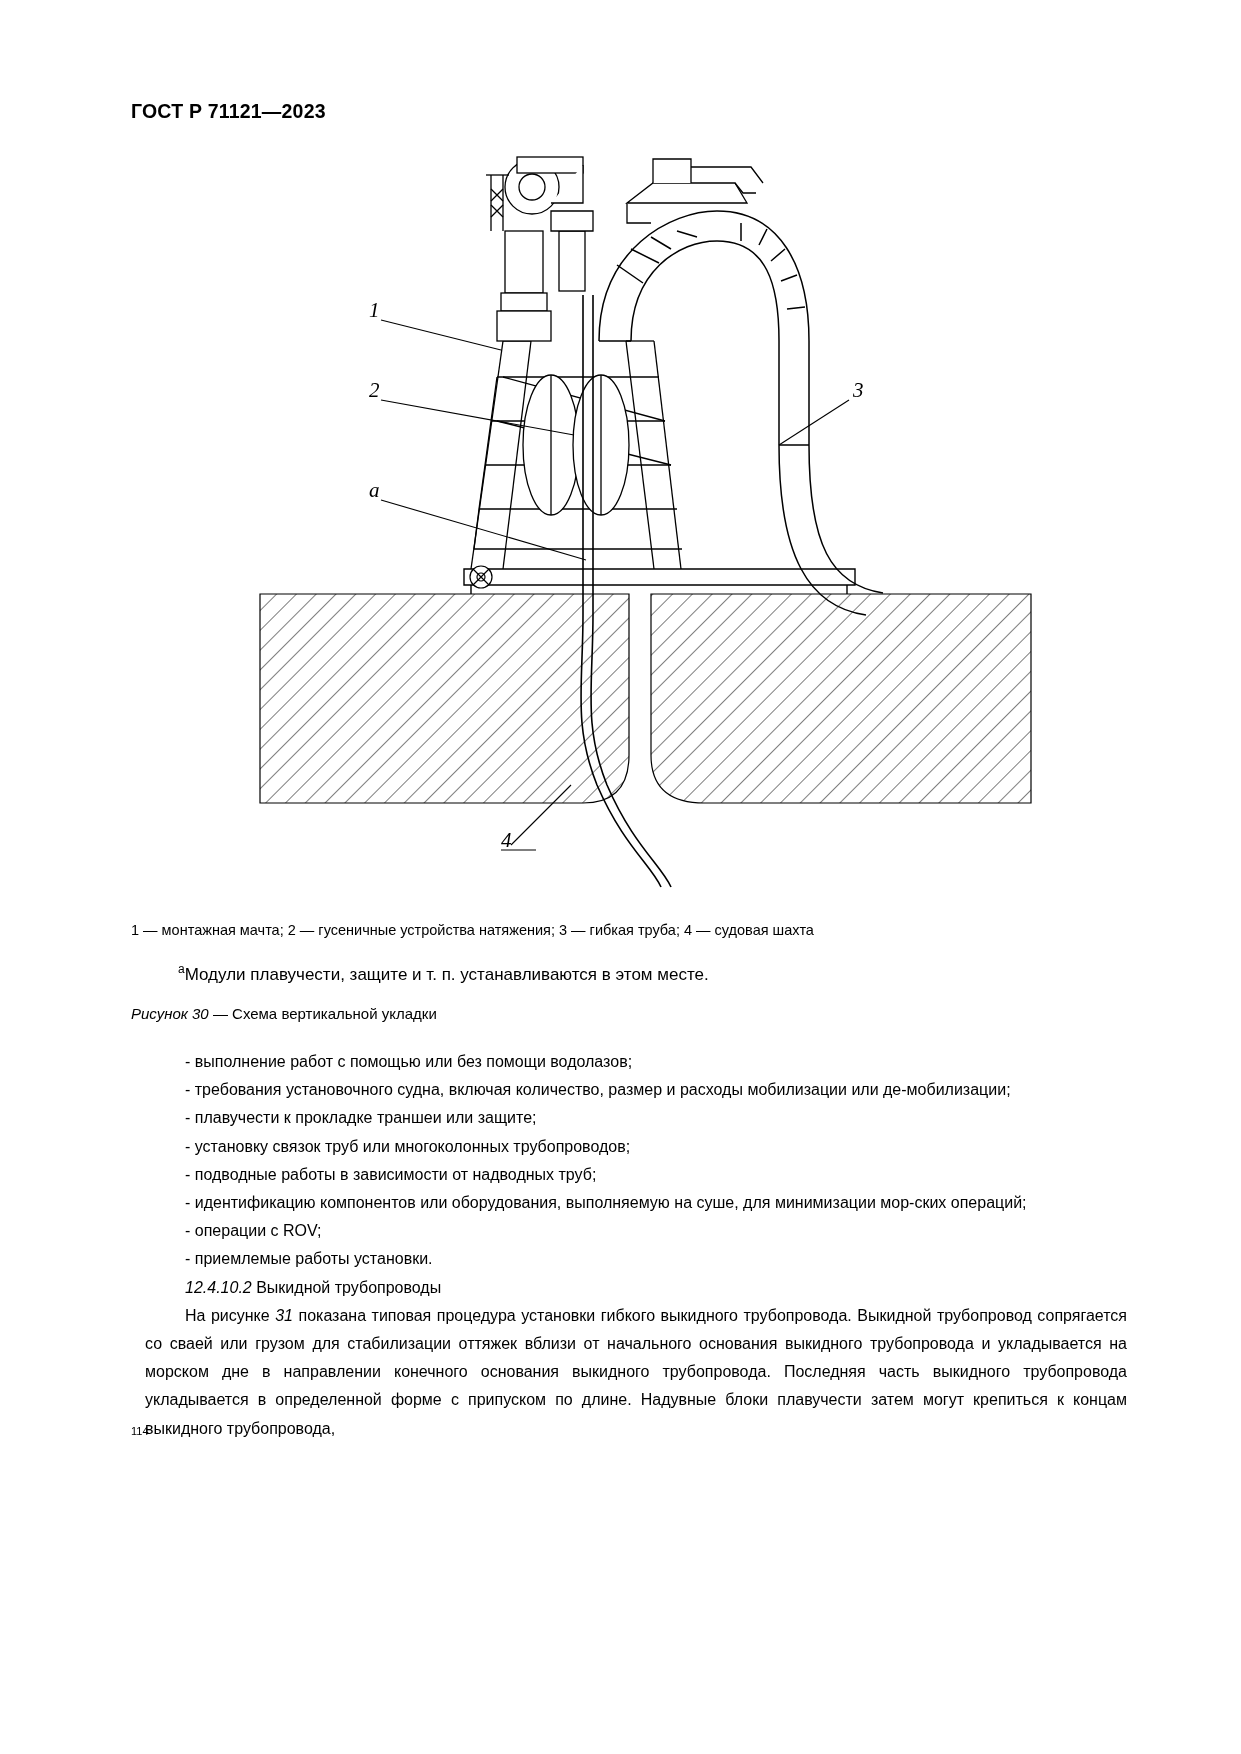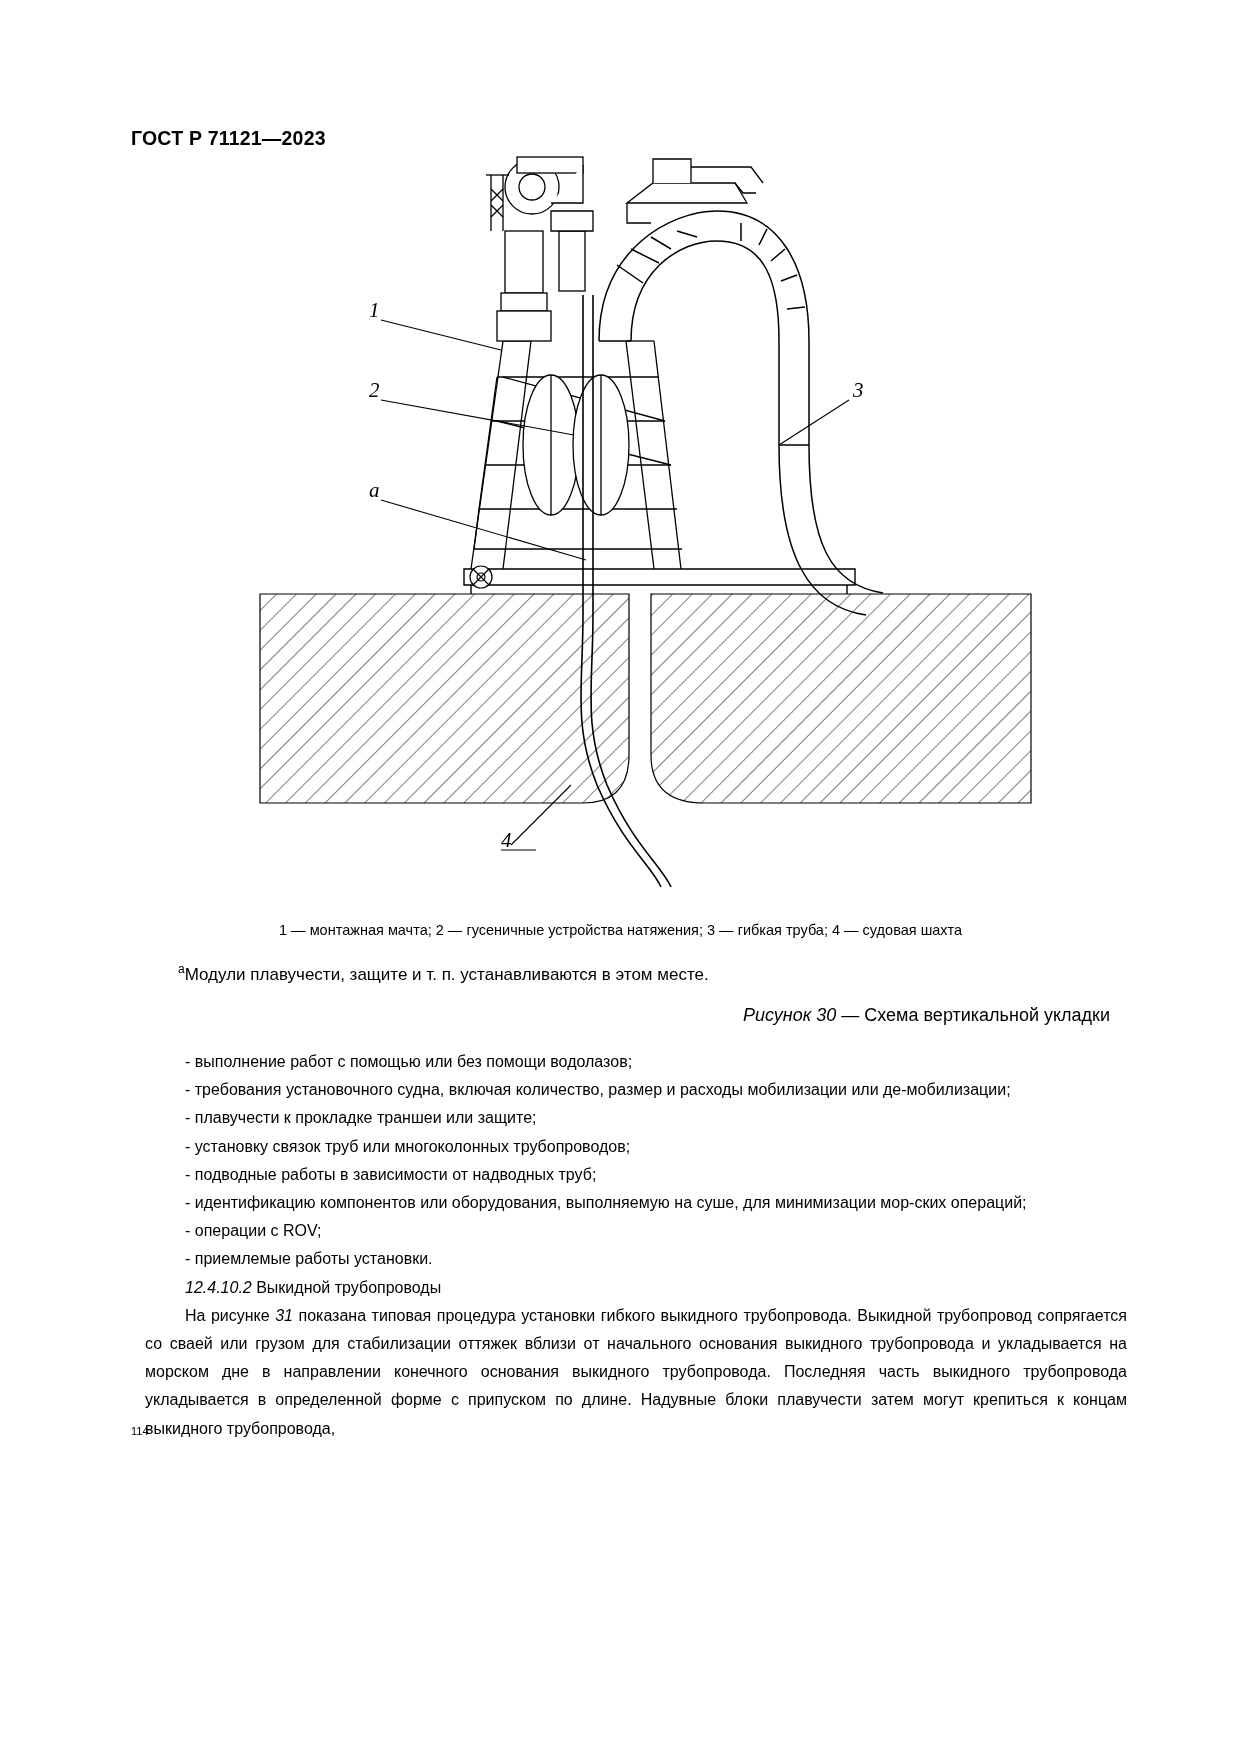--- a/index.html
+++ b/index.html
@@ -22,57 +22,56 @@
     box-sizing: border-box;
     padding: 0;
   }
   .header {
     position: absolute;
     top: 100px;
     left: 131px;
     font-size: 19.5px;
     font-weight: bold;
     letter-spacing: 0.2px;
-    margin-top: 27px;
   }
   .figure-area {
     position: absolute;
     top: 145px;
     left: 131px;
     width: 979px;
     height: 790px;
   }
   .figure-svg {
     display: block;
   }
   .fig-caption {
     position: absolute;
     top: 922px;
     left: 131px;
     width: 979px;
-    text-align: center;
+    text-align: left;
     font-size: 14.5px;
   }
   .footnote {
     position: absolute;
     top: 962px;
     left: 178px;
     font-size: 17px;
   }
   .footnote sup {
     font-size: 12px;
     vertical-align: super;
   }
   .fig-title {
     position: absolute;
     top: 1005px;
     left: 131px;
     width: 979px;
-    text-align: right;
-    font-size: 18px;
+    text-align: left;
+    font-size: 15px;
   }
   .fig-title i {
     font-style: italic;
   }
   .body-text {
     position: absolute;
     top: 1048px;
     left: 145px;
     width: 982px;
     font-size: 16px;

